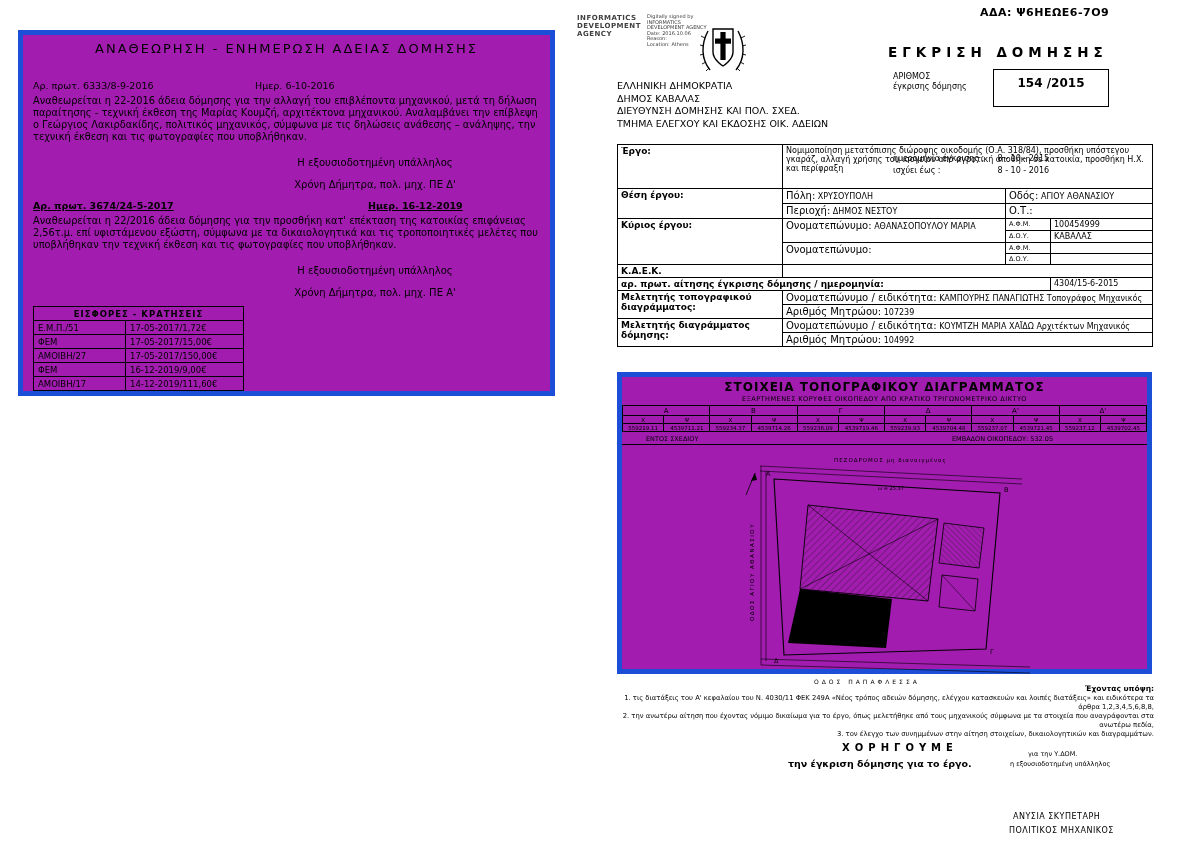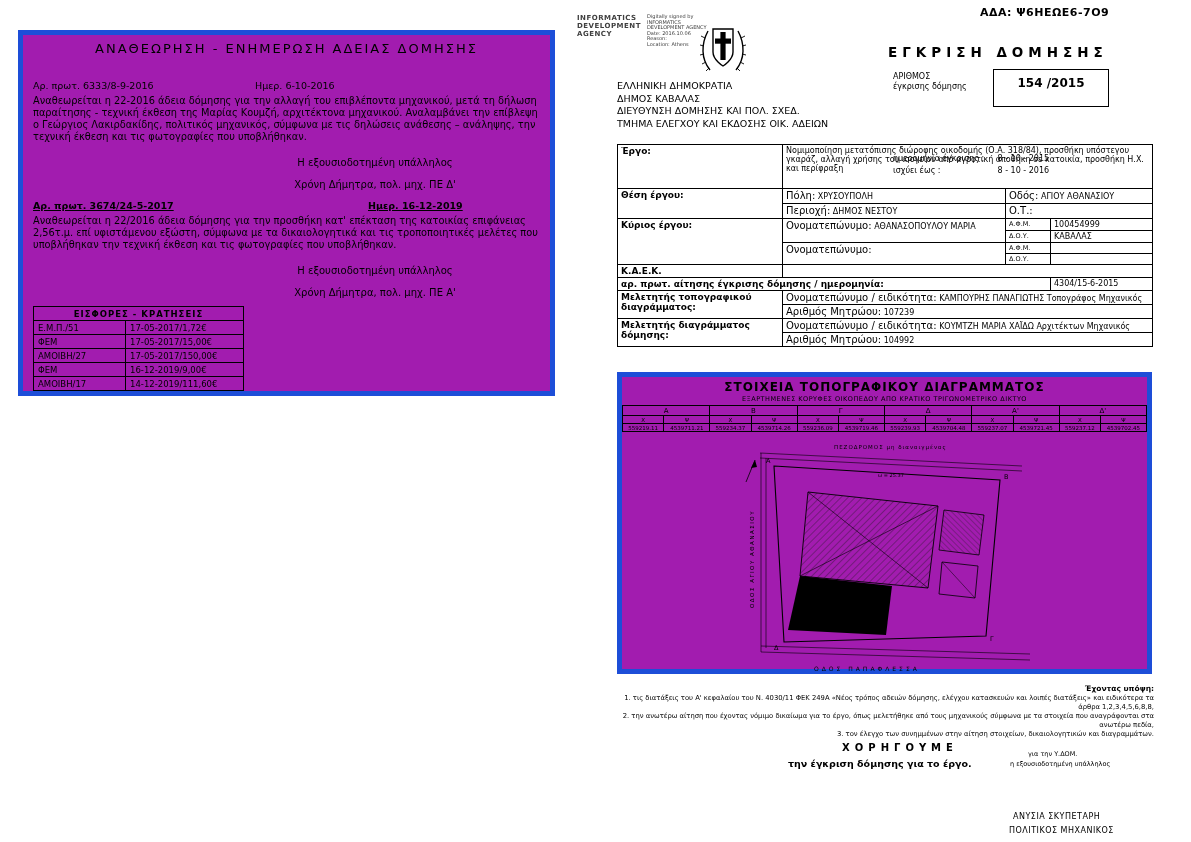--- a/index.html
+++ b/index.html
@@ -329,20 +329,24 @@
           <td>559239.93</td>
           <td>4539704.48</td>
           <td>559237.07</td>
           <td>4539721.45</td>
           <td>559237.12</td>
           <td>4539702.45</td>
         </tr>
       </tbody>
     </table>
 
+    <div class="entos-row">
+      <span class="entos">ΕΝΤΟΣ ΣΧΕΔΙΟΥ</span>
+      <span class="embadon">ΕΜΒΑΔΟΝ ΟΙΚΟΠΕΔΟΥ: 532.05</span>
+    </div>
 
     <div class="plan-wrap">
       <svg width="312" height="236" viewBox="0 0 312 236">
         <defs>
           <pattern id="hatch" width="5" height="5" patternTransform="rotate(45)" patternUnits="userSpaceOnUse">
             <line x1="0" y1="0" x2="0" y2="5" stroke="#1a1a1a" stroke-width="0.7"></line>
           </pattern>
           <pattern id="hatch2" width="4" height="4" patternTransform="rotate(-45)" patternUnits="userSpaceOnUse">
             <line x1="0" y1="0" x2="0" y2="4" stroke="#1a1a1a" stroke-width="0.6"></line>
           </pattern>

